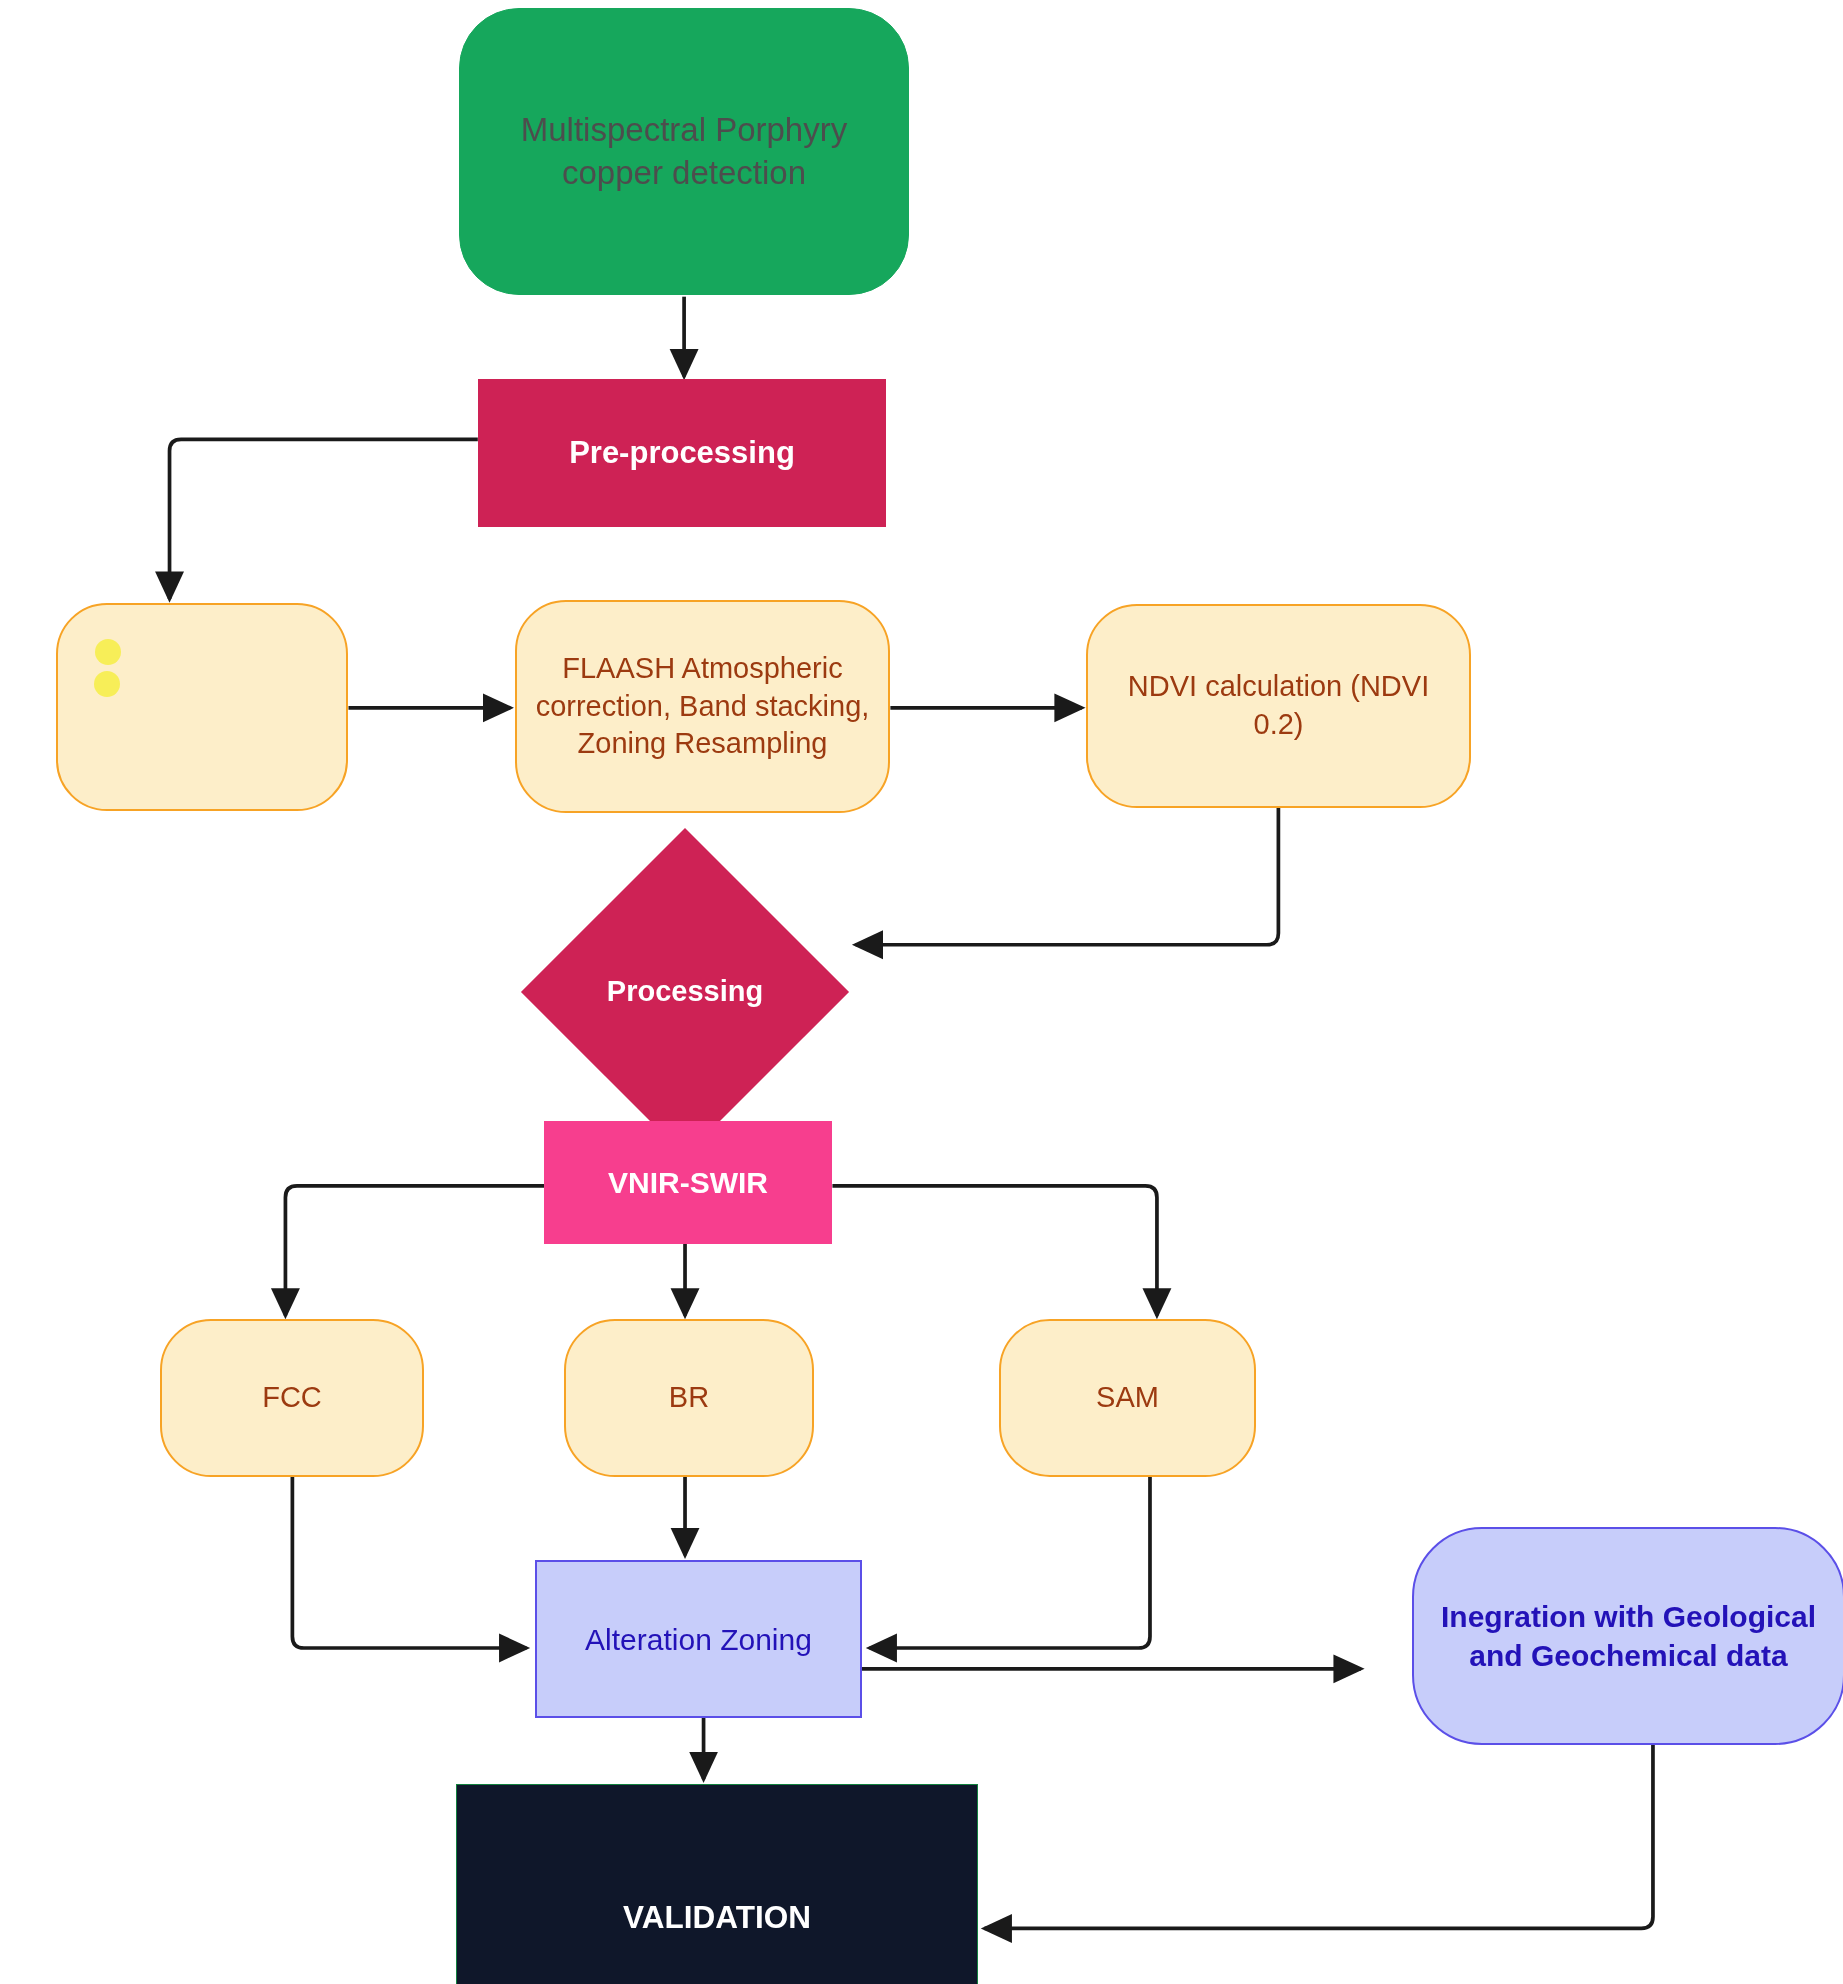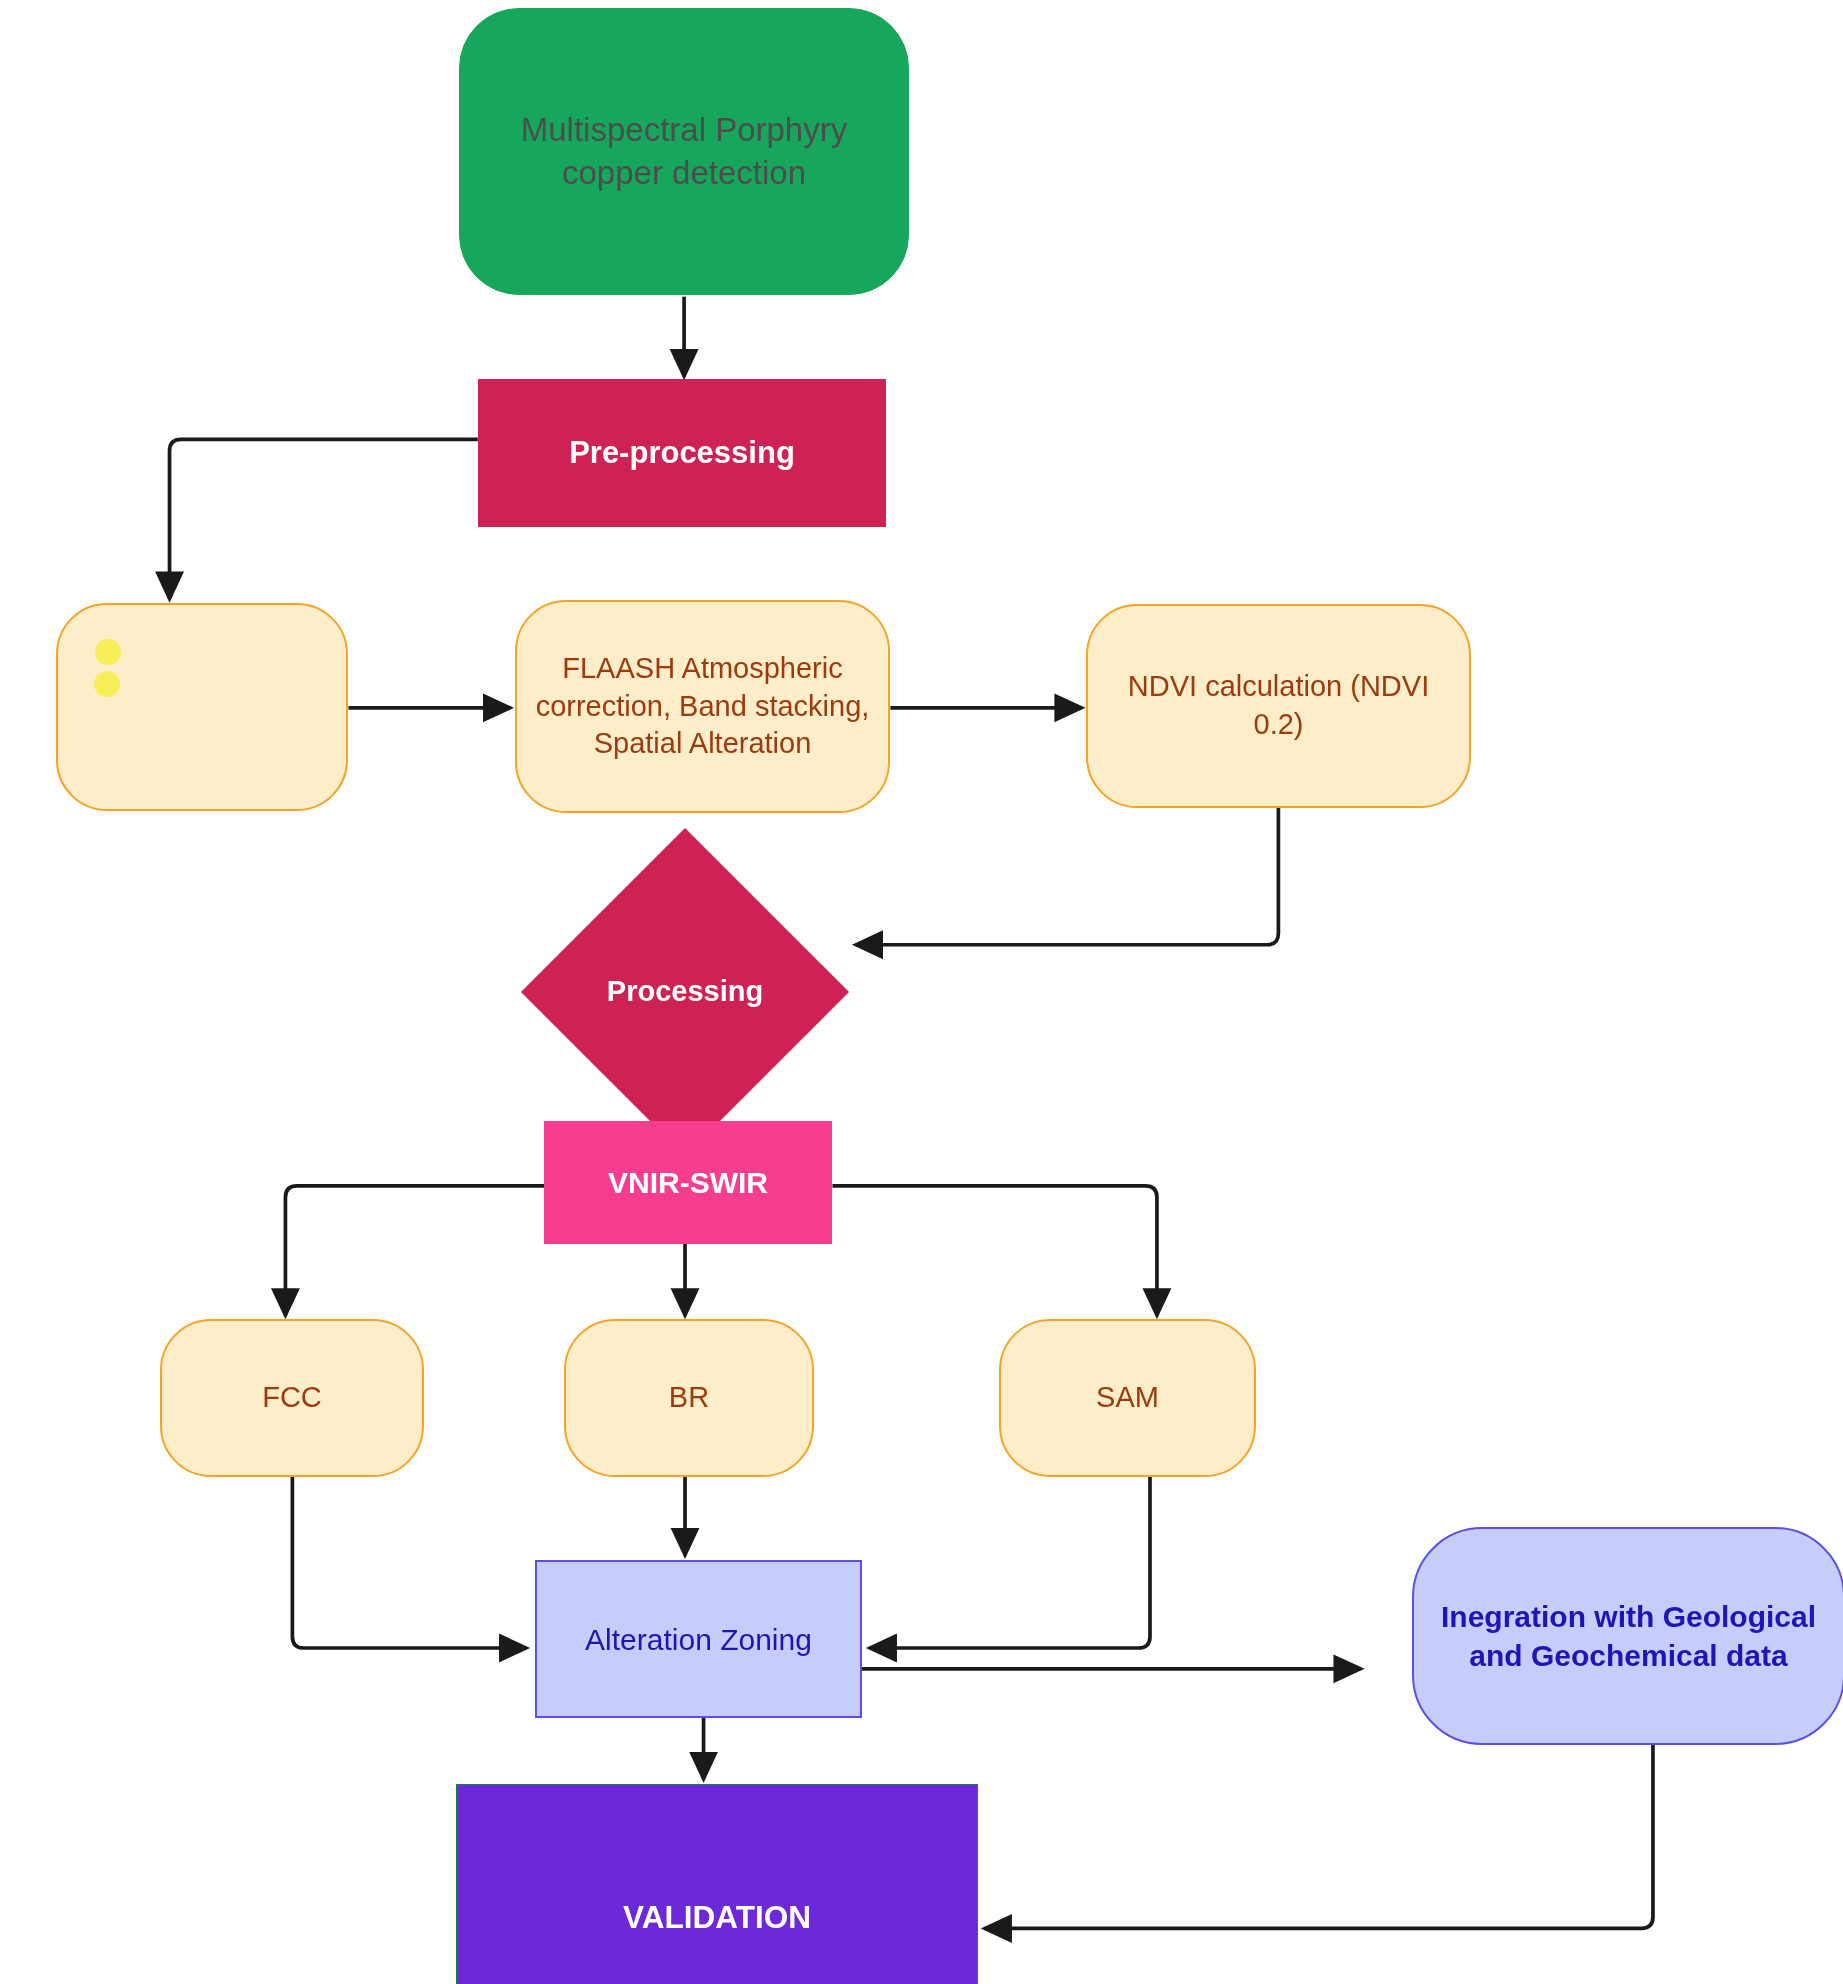--- a/index.html
+++ b/index.html
@@ -110,21 +110,21 @@
     background:#C7CDFA;
     border:2.8px solid #5B4FE8;
     border-radius:70px;
     color:#2312B8;
     font-size:30px;
     font-weight:700;
   }
 
   
   .n-validation{
-    background:#6d28d9;
+    background:#0f172a;
     border:0.9px solid #12813F;
     color:#ffffff;
     font-size:31.5px;
     font-weight:700;
   }
 
   .bullet-dot{
     position:absolute;
     background:#F7EE58;
     border-radius:50%;
@@ -183,21 +183,21 @@
   <div class="node n-crimson" style="left:457px;top:379px;width:408px;height:148px;">
     <span class="lbl">Pre-processing</span>
   </div>
 
   <div class="node n-cream" style="left:35px;top:603px;width:292px;height:208px;">
     <span class="bullet-dot" style="left:37px;top:34px;"></span>
     <span class="bullet-dot" style="left:36px;top:66px;"></span>
   </div>
 
   <div class="node n-cream" style="left:494px;top:600px;width:375px;height:213px;">
-    <span class="lbl">FLAASH Atmospheric correction, Band stacking, Spatial Alteration</span>
+    <span class="lbl">FLAASH Atmospheric correction, Band stacking, Zoning Resampling</span>
   </div>
 
   <div class="node n-cream" style="left:1065px;top:604px;width:385px;height:204px;">
     <span class="lbl">NDVI calculation (NDVI 0.2)</span>
   </div>
 
   <div class="node n-diamond" style="left:548px;top:876px;width:232px;height:232px;">
     <span class="dia-shape"></span>
     <span class="lbl">Processing</span>
   </div>

